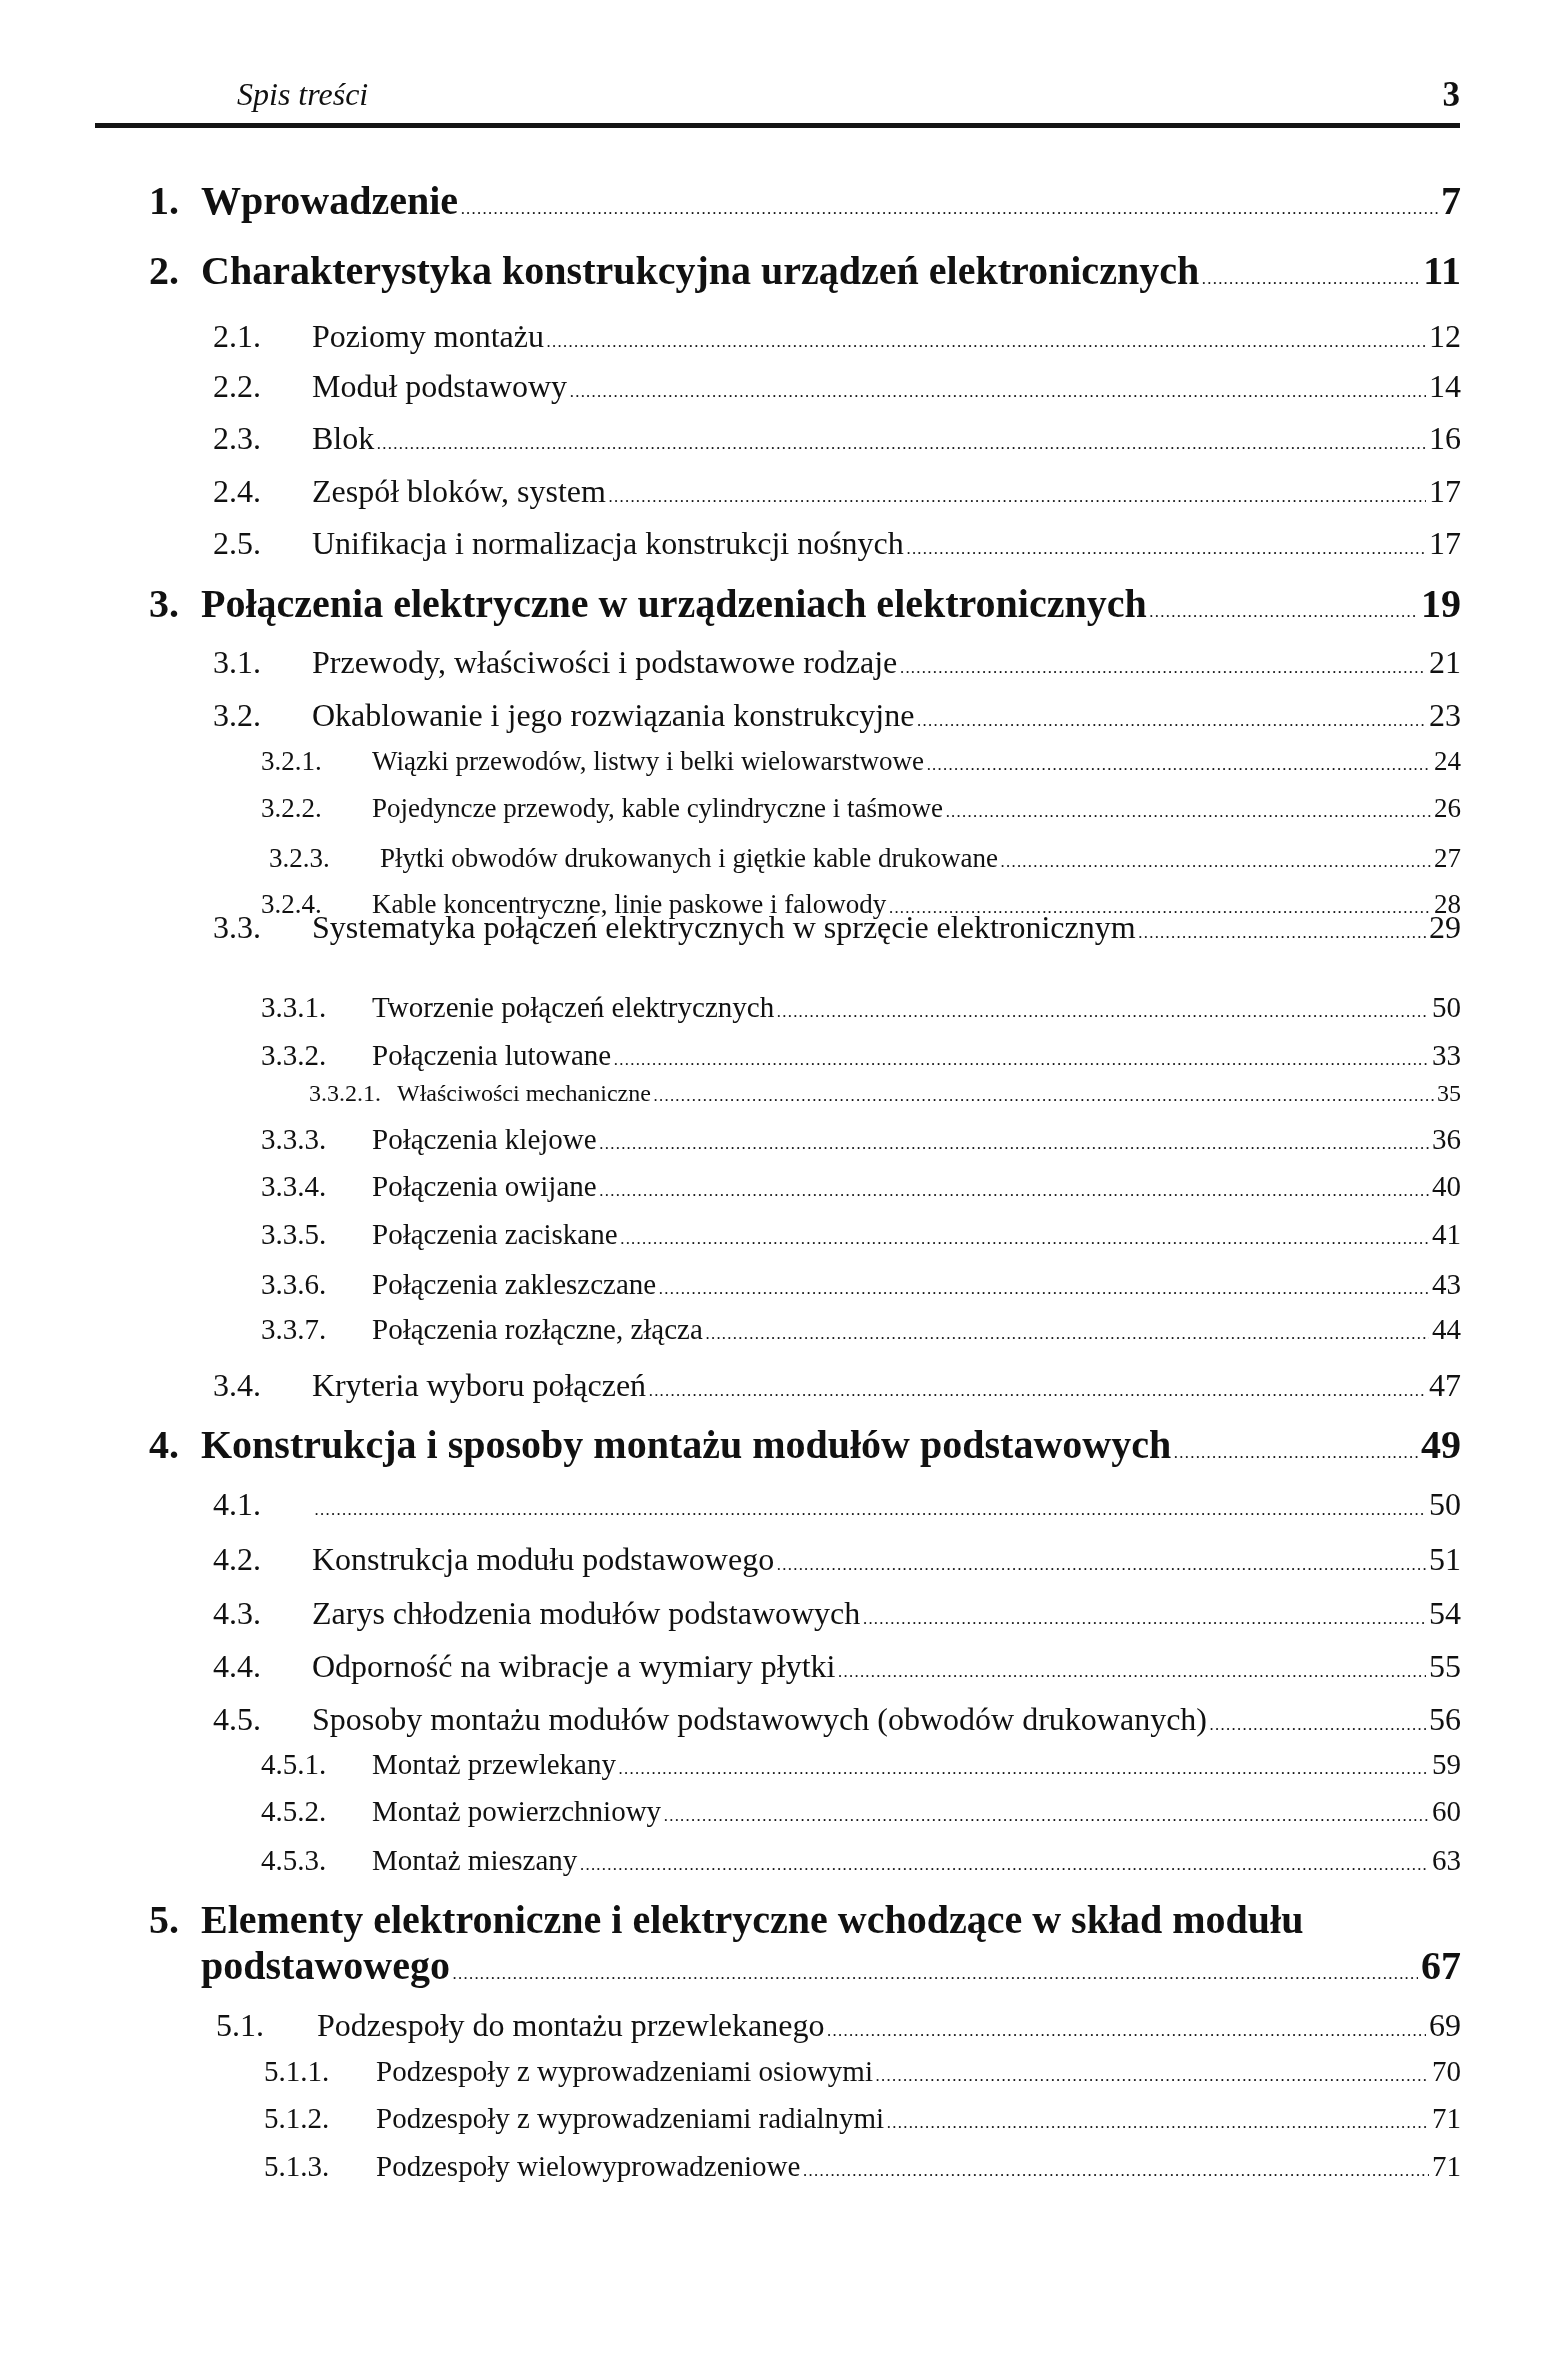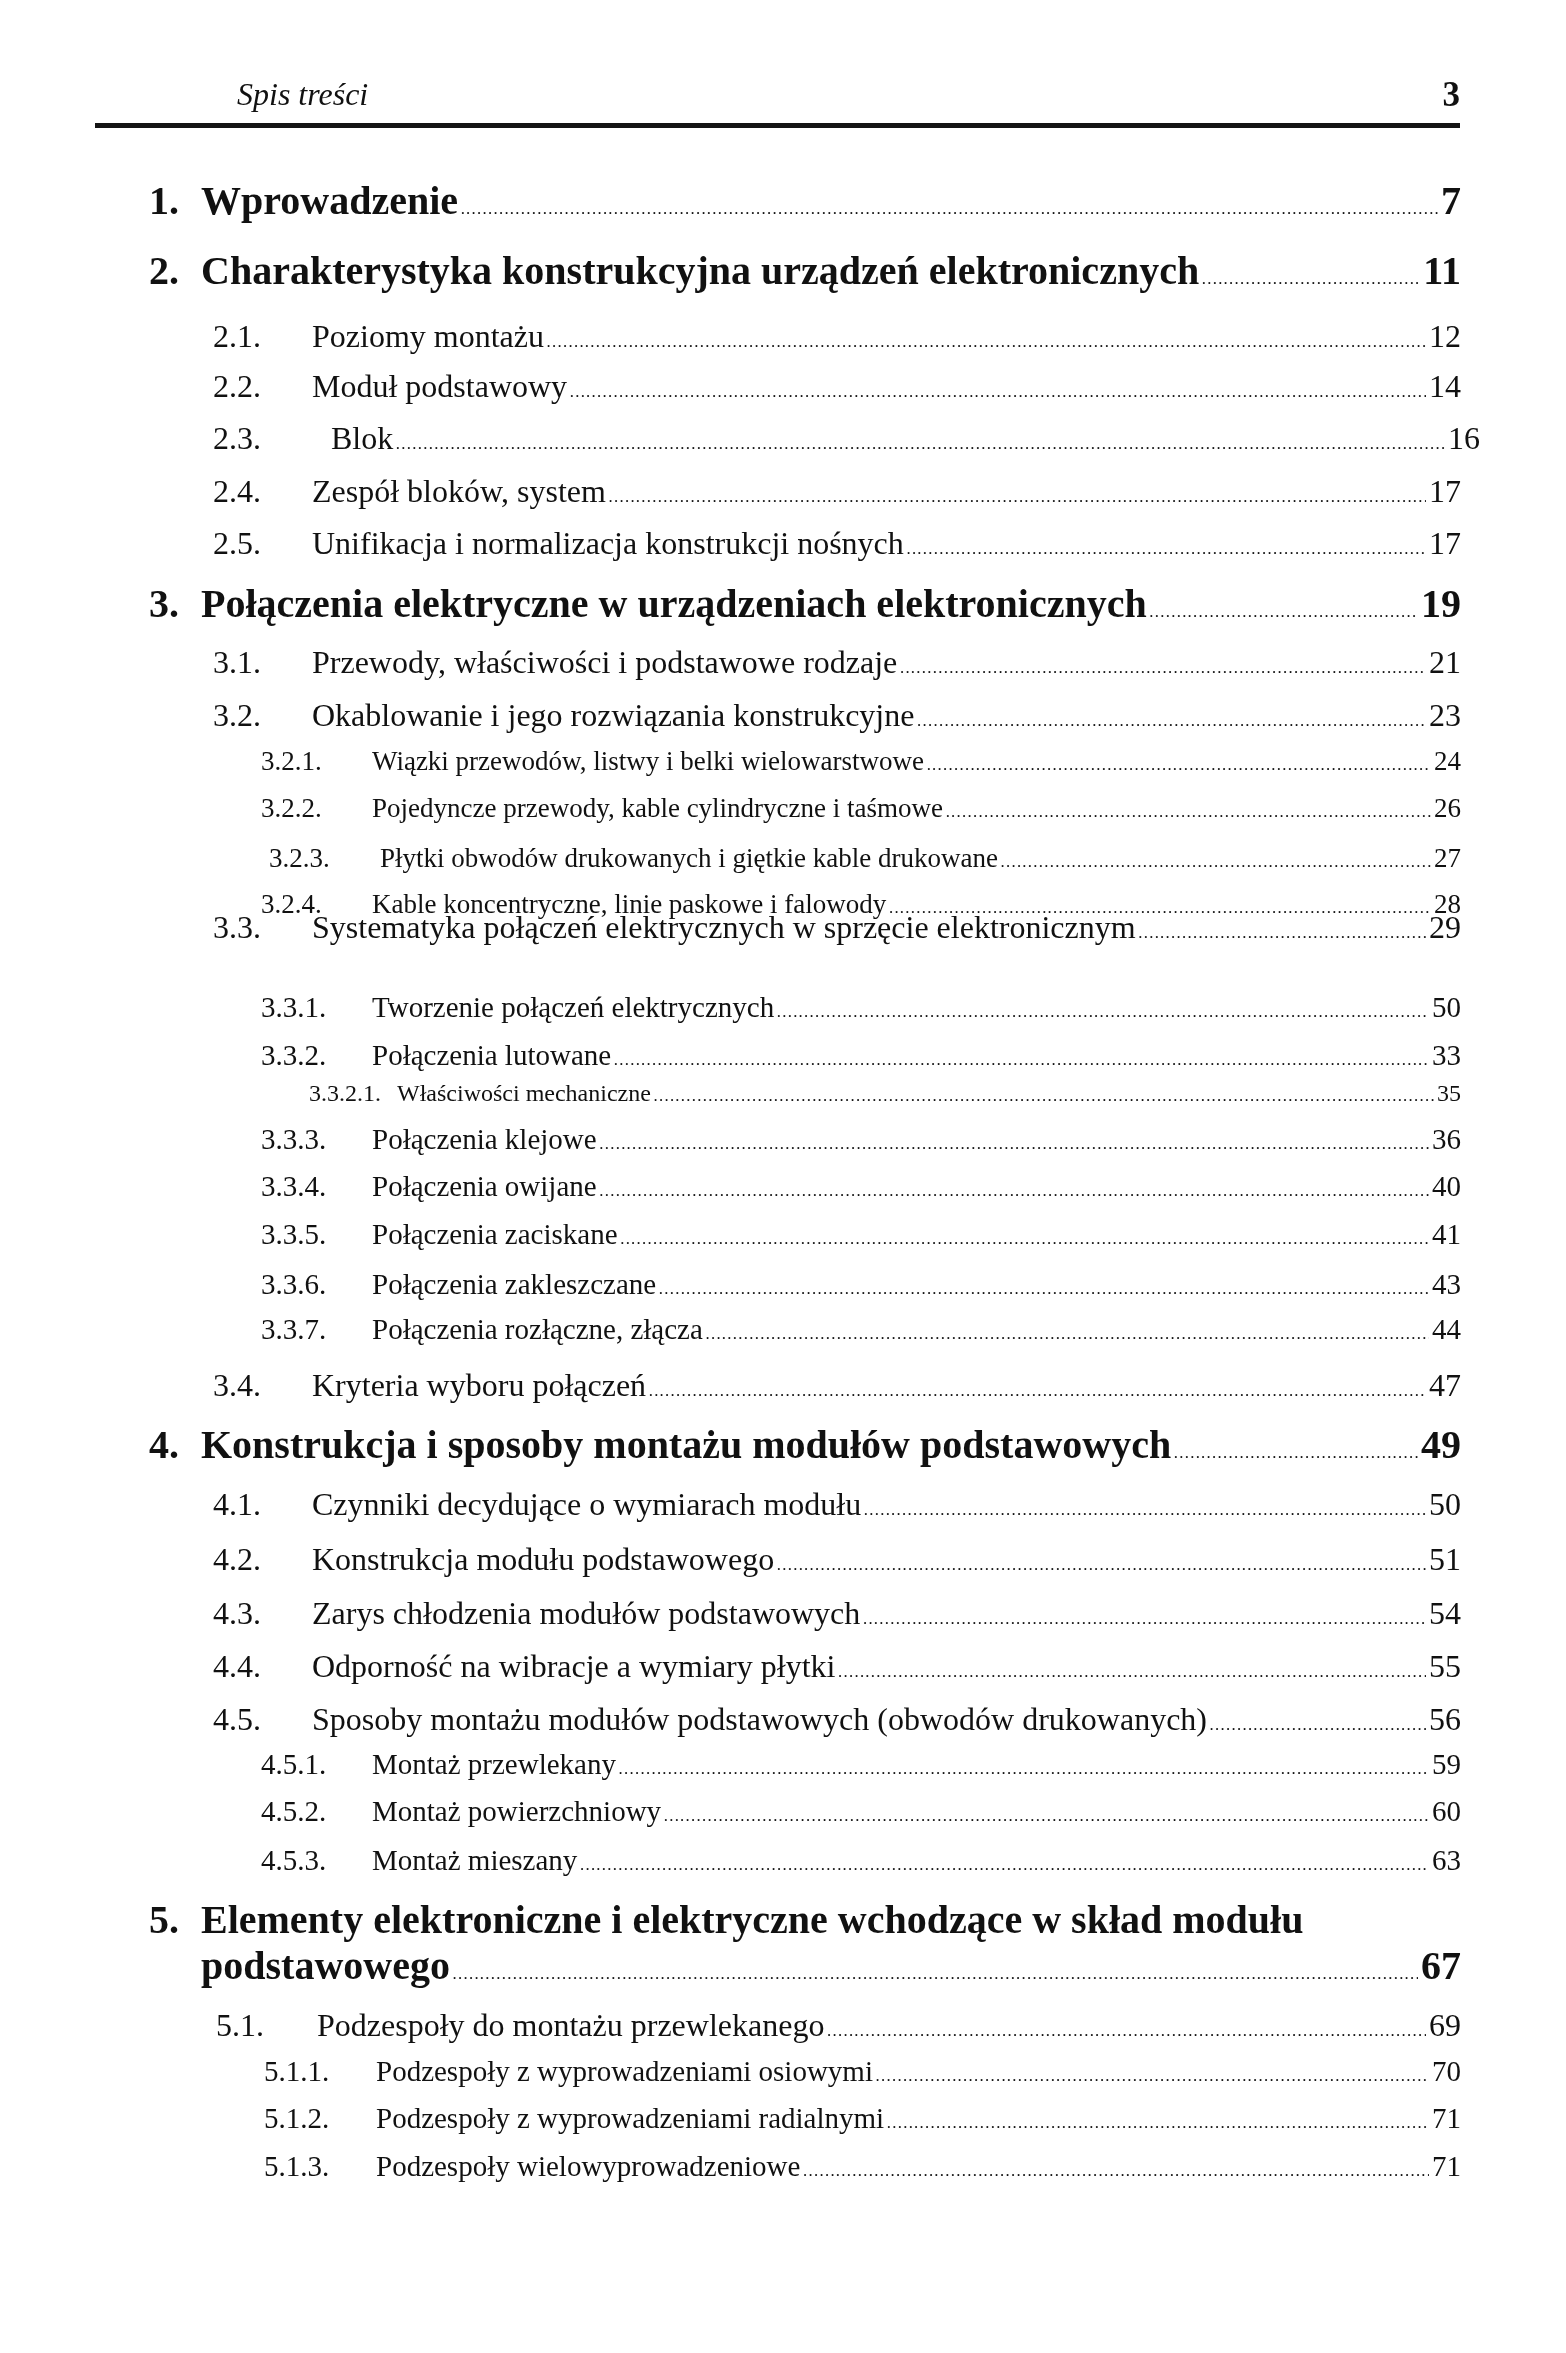--- a/index.html
+++ b/index.html
@@ -85,21 +85,21 @@
       <div style="width: 100%;">
         <div class="toc-line">
           <span class="toc-title">Moduł podstawowy</span>
           <span class="toc-leader">................................................................................................................................................................................................................................................................................................................................................</span>
           <span class="toc-page">14</span>
         </div>
       </div>
     </div>
   <div class="toc-entry lvl2" style="top:419px; left:312px;">
       <span class="toc-num" style="left: -99px;">2.3.</span>
-      <div style="width: 100%; margin-left: 19px;">
+      <div style="width: 100%;">
         <div class="toc-line">
           <span class="toc-title">Blok</span>
           <span class="toc-leader">................................................................................................................................................................................................................................................................................................................................................</span>
           <span class="toc-page">16</span>
         </div>
       </div>
     </div>
   <div class="toc-entry lvl2" style="top:472px; left:312px;">
       <span class="toc-num" style="left: -99px;">2.4.</span>
       <div style="width: 100%;">
@@ -297,21 +297,20 @@
           <span class="toc-title">Konstrukcja i sposoby montażu modułów podstawowych</span>
           <span class="toc-leader">................................................................................................................................................................................................................................................................................................................................................</span>
           <span class="toc-page">49</span>
         </div>
       </div>
     </div>
   <div class="toc-entry lvl2" style="top:1485px; left:312px;">
       <span class="toc-num" style="left: -99px;">4.1.</span>
       <div style="width: 100%;">
         <div class="toc-line">
-          <span class="toc-title">Czynniki decydujące o wymiarach modułu</span>
           <span class="toc-leader">................................................................................................................................................................................................................................................................................................................................................</span>
           <span class="toc-page">50</span>
         </div>
       </div>
     </div>
   <div class="toc-entry lvl2" style="top:1540px; left:312px;">
       <span class="toc-num" style="left: -99px;">4.2.</span>
       <div style="width: 100%;">
         <div class="toc-line">
           <span class="toc-title">Konstrukcja modułu podstawowego</span>

